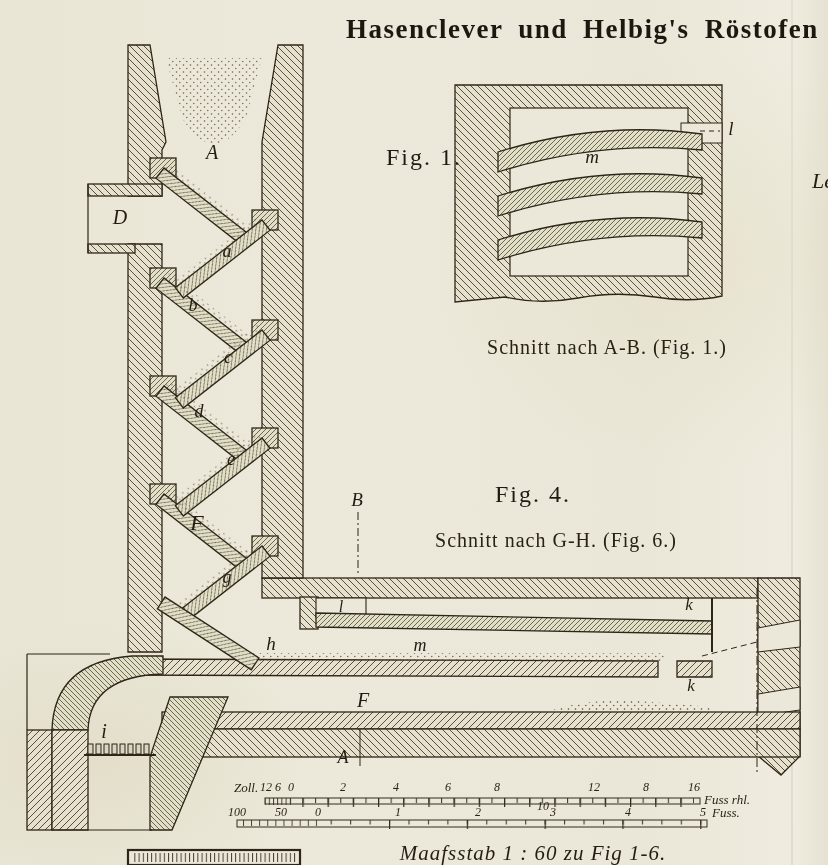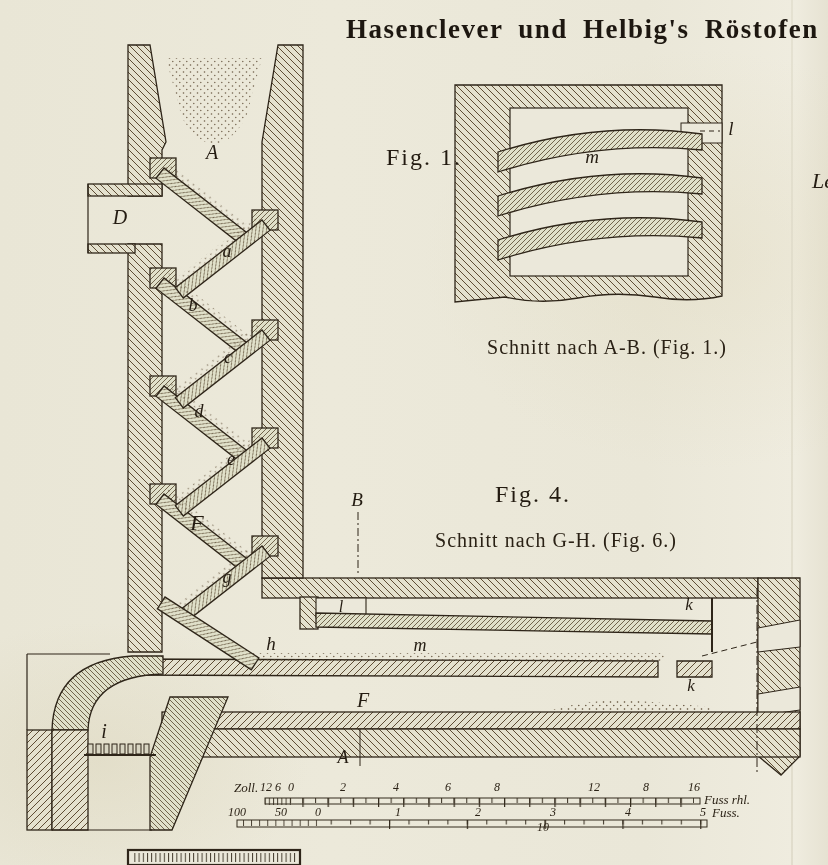--- a/index.html
+++ b/index.html
@@ -233,33 +233,34 @@
 
   <div style="position:absolute;inset:0;pointer-events:none;">
 
   <span class="num" style="top: 787px; left: 266px;">12</span>
       <span class="num" style="top: 787px; left: 278px;">6</span>
       <span class="num" style="top: 787px; left: 291px;">0</span>
       <span class="num" style="top: 787px; left: 343px;">2</span>
       <span class="num" style="top: 787px; left: 396px;">4</span>
       <span class="num" style="top: 787px; left: 448px;">6</span>
       <span class="num" style="top: 787px; left: 497px;">8</span>
-      <span class="num" style="top: 827px; left: 543px;">10</span>
+      <span class="num" style="top: 806px; left: 543px;">10</span>
       <span class="num" style="top: 787px; left: 594px;">12</span>
       <span class="num" style="top: 787px; left: 646px;">8</span>
       <span class="num" style="top: 787px; left: 694px;">16</span>
     </div>
   <div style="position:absolute;inset:0;pointer-events:none;">
 
   <span class="num" style="top: 812px; left: 237px;">100</span>
       <span class="num" style="top: 812px; left: 281px; text-align: right;">50</span>
       <span class="num" style="top: 812px; left: 318px;">0</span>
       <span class="num" style="top: 812px; left: 398px;">1</span>
       <span class="num" style="top: 812px; left: 478px;">2</span>
       <span class="num" style="top: 812px; left: 553px;">3</span>
       <span class="num" style="top: 812px; left: 628px;">4</span>
       <span class="num" style="top: 812px; left: 703px;">5</span>
     </div>
   <span class="txt unit" style="left:234px;top:780px">Zoll.</span>
   <span class="txt unit" style="left:704px;top:792px">Fuss rhl.</span>
   <span class="txt unit" style="left:712px;top:805px">Fuss.</span>
 
+  <span class="txt maafs center" style="left:533px;top:853px">Maafsstab 1 : 60 zu Fig 1-6.</span>
 </div>
 
 </body></html>

